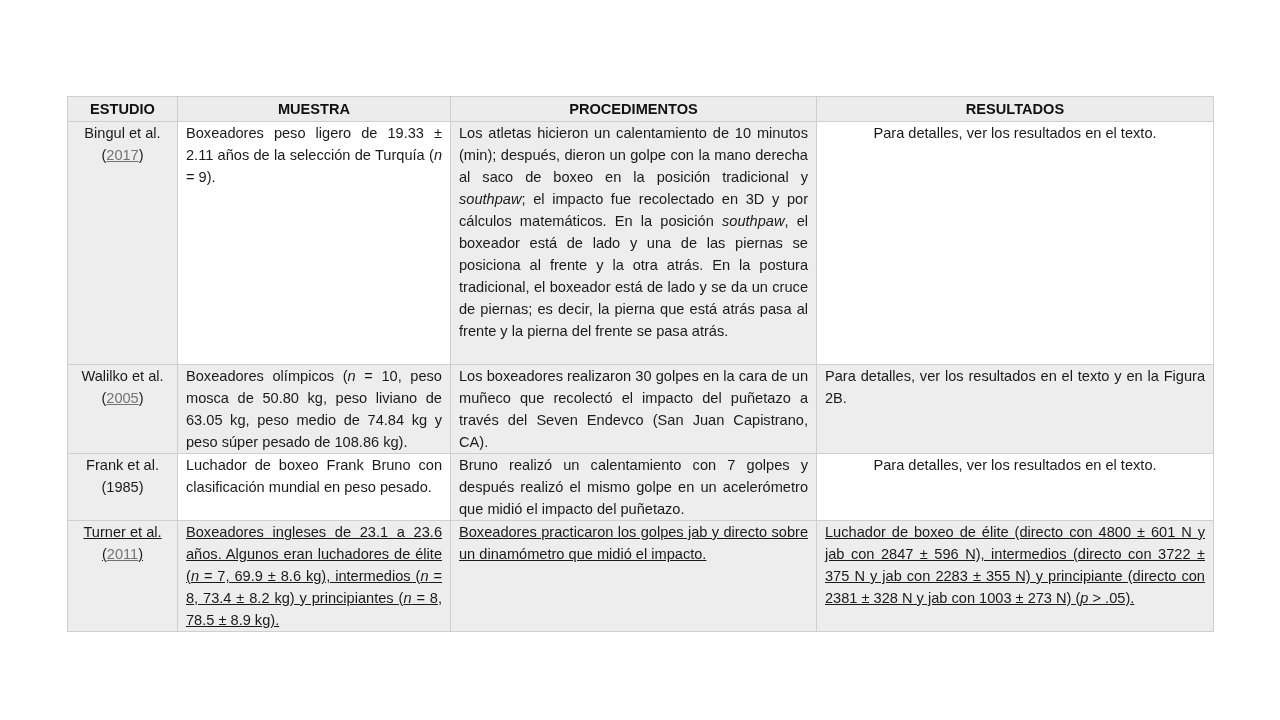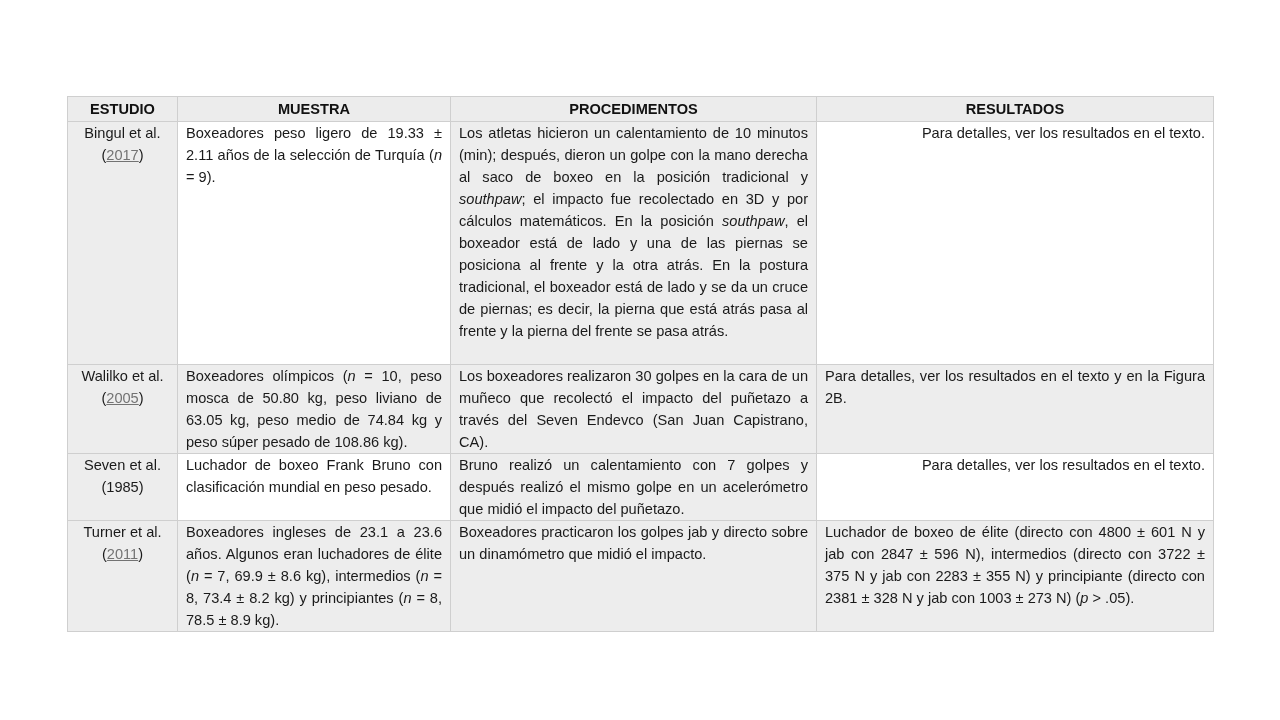--- a/index.html
+++ b/index.html
@@ -39,31 +39,31 @@
     text-align: center;
     height: 24px;
     line-height: 24px;
     font-size: 14.6px;
     color: #111;
   }
   td.gray { background: #ededed; }
   td.white { background: #ffffff; }
   td.estudio { text-align: center; padding: 0 4px; margin-left: 11px; }
   td.just { text-align: justify; margin-top: 24px; }
-  td.left { text-align: right; }
+  td.left { text-align: center; }
   .link { color: #737373; text-decoration: underline; }
   em { font-style: italic; }
   col.c1 { width: 110px; }
   col.c2 { width: 273px; }
   col.c3 { width: 366px; }
   col.c4 { width: 397px; }
   tr.r1 td { height: 242px; }
   tr.r2 td { height: 87px; }
   tr.r3 td { height: 66px; }
-  tr.r4 td { height: 110px; }
+  tr.r4 td { height: 110px; text-decoration: underline; }
 </style>
 </head>
 <body>
 
 <div class="page">
   <table class="study-table">
     <colgroup>
       <col class="c1">
         <col class="c2">
         <col class="c3">
@@ -91,21 +91,21 @@
         <td class="gray estudio">
           <div>Walilko et al.</div>
           <div>(<a class="link">2005</a>)</div>
         </td>
         <td class="gray just"><span>Boxeadores olímpicos (</span><em>n</em><span> = 10, peso mosca de 50.80 kg, peso liviano de 63.05 kg, peso medio de 74.84 kg y peso súper pesado de 108.86 kg).</span></td>
         <td class="gray just"><span>Los boxeadores realizaron 30 golpes en la cara de un muñeco que recolectó el impacto del puñetazo a través del Seven Endevco (San Juan Capistrano, CA).</span></td>
         <td class="gray just"><span>Para detalles, ver los resultados en el texto y en la Figura 2B.</span></td>
       </tr>
       <tr class="r3">
         <td class="gray estudio">
-          <div>Seven et al.</div>
+          <div>Frank et al.</div>
           <div>(<span>1985</span>)</div>
         </td>
         <td class="white just"><span>Luchador de boxeo Frank Bruno con clasificación mundial en peso pesado.</span></td>
         <td class="gray just"><span>Bruno realizó un calentamiento con 7 golpes y después realizó el mismo golpe en un acelerómetro que midió el impacto del puñetazo.</span></td>
         <td class="white left"><span>Para detalles, ver los resultados en el texto.</span></td>
       </tr>
       <tr class="r4">
         <td class="gray estudio">
           <div>Turner  et al.</div>
           <div>(<a class="link">2011</a>)</div>

